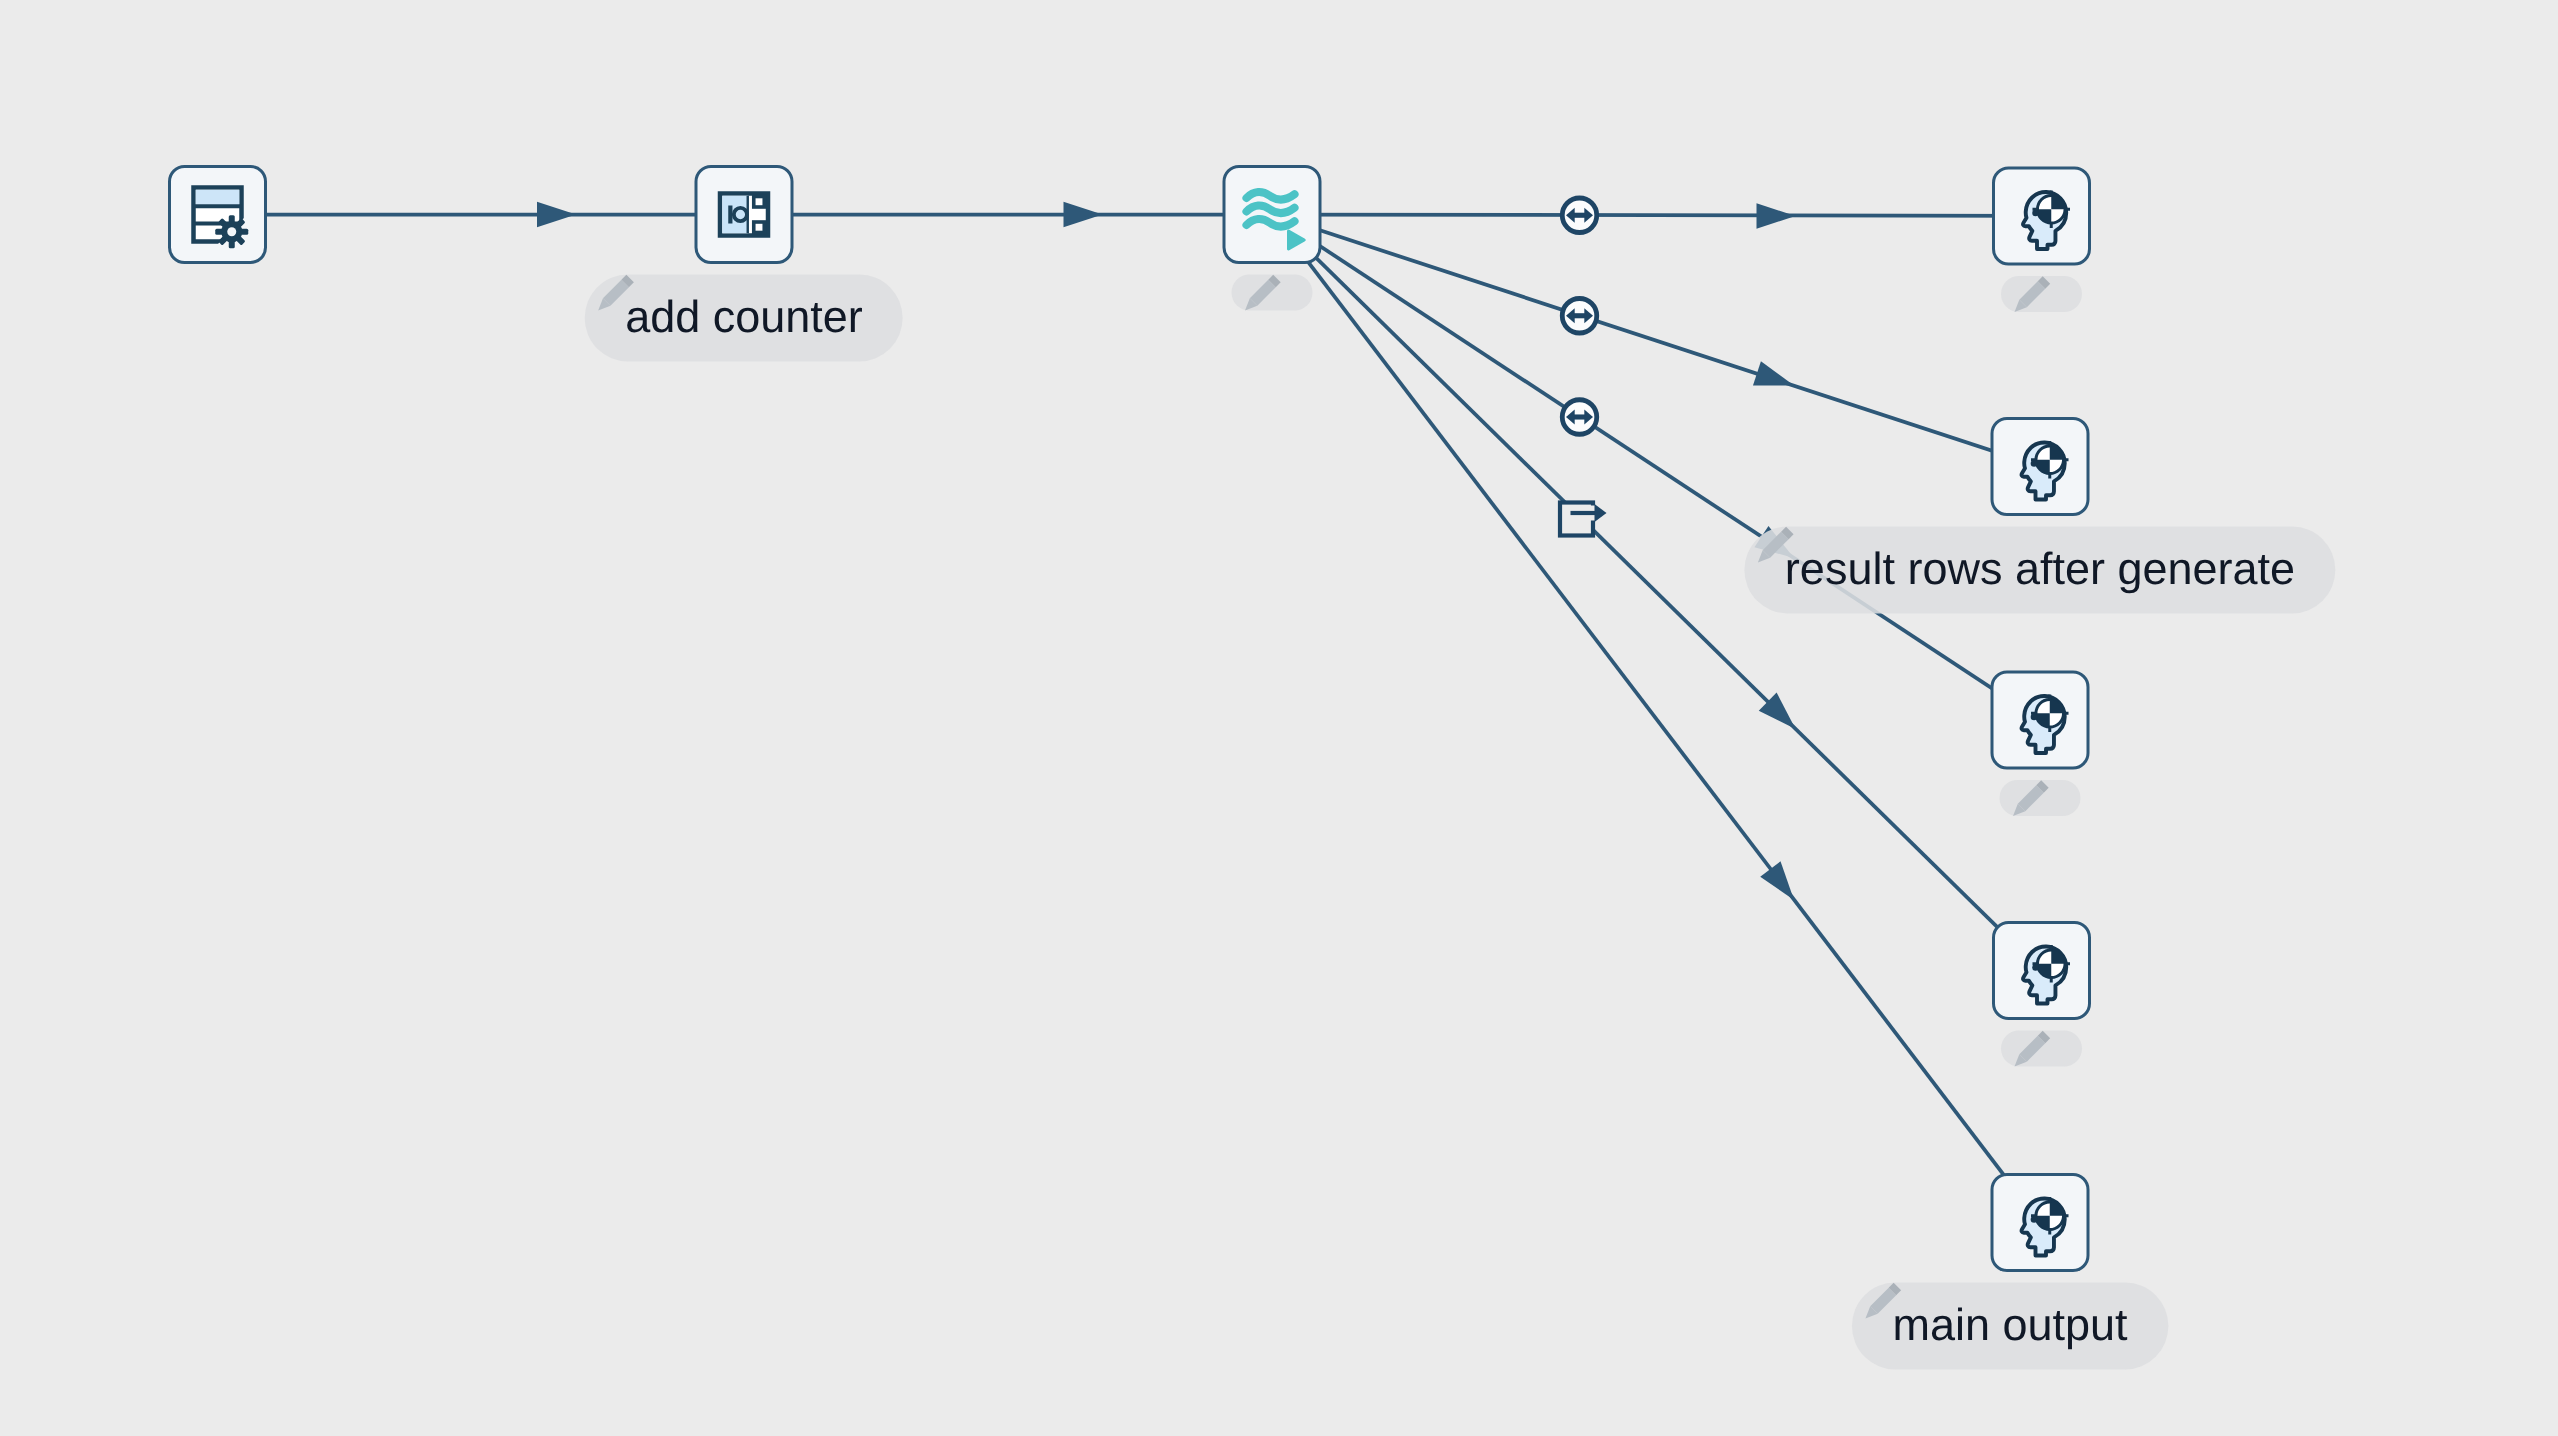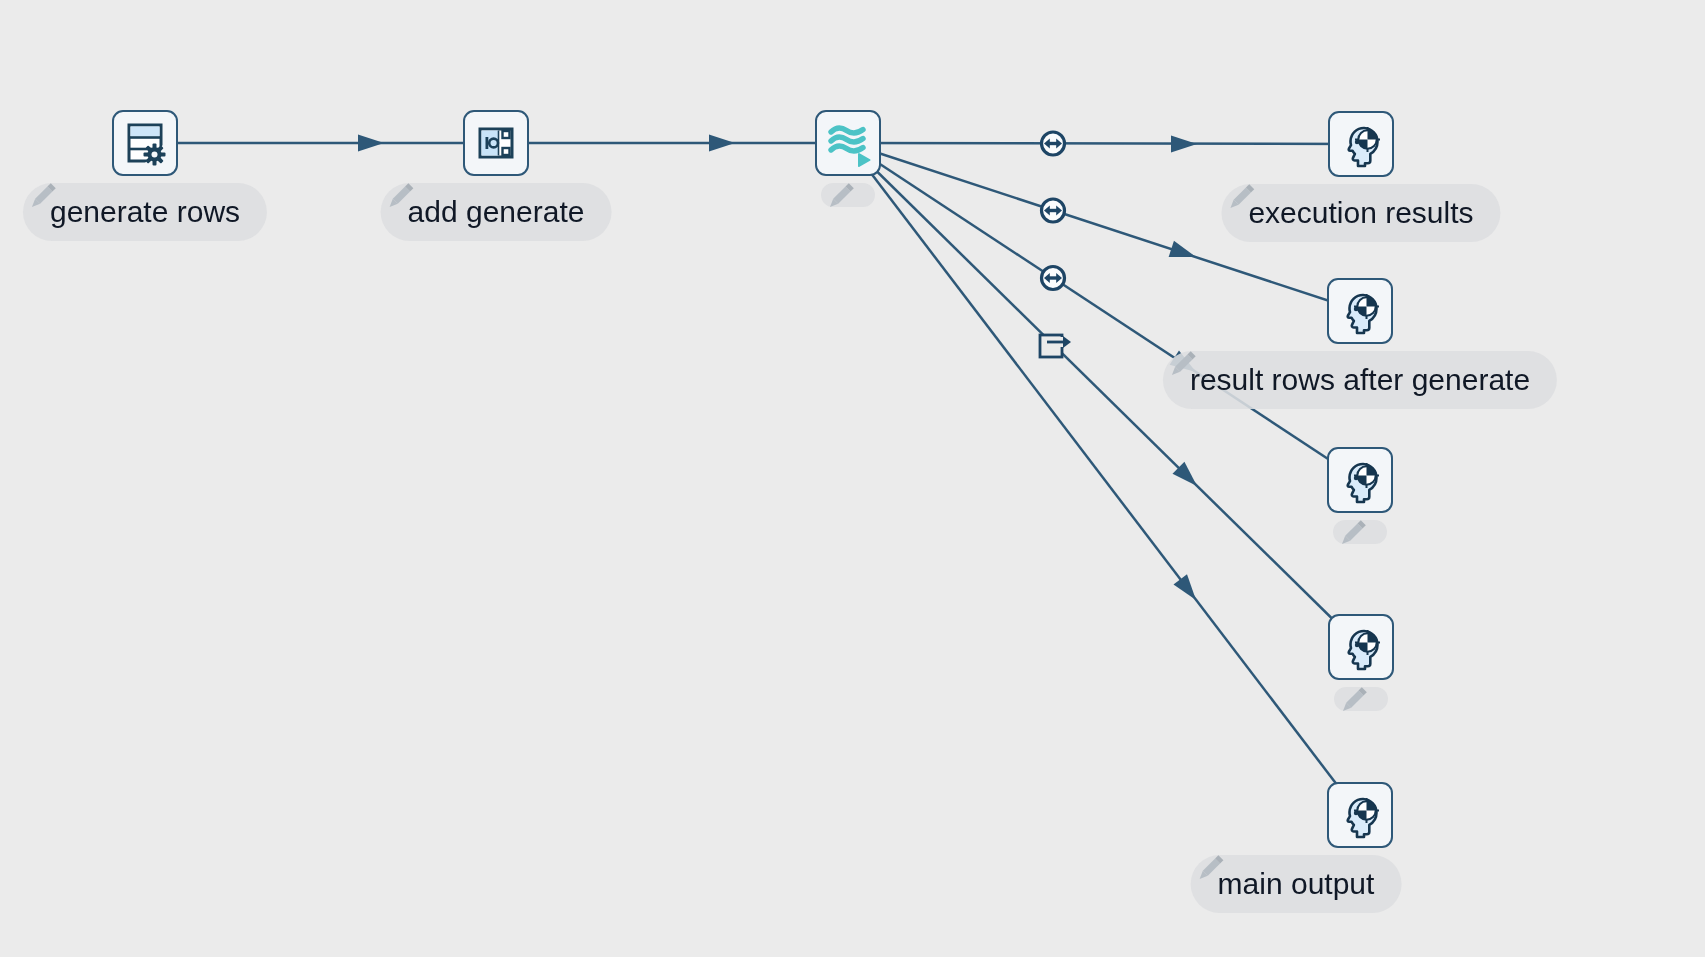--- a/index.html
+++ b/index.html
@@ -197,61 +197,50 @@
       <g stroke="#16364f" stroke-width="2">
         <line x1="30.5" y1="7" x2="30.5" y2="10.6"></line>
           <line x1="30.5" y1="28.4" x2="30.5" y2="32"></line>
         <line x1="18" y1="19.5" x2="21.6" y2="19.5"></line>
           <line x1="39.4" y1="19.5" x2="43" y2="19.5"></line>
       </g>
       <circle cx="20" cy="22" r="2.2" fill="#16364f"></circle>
     </svg>
   </div>
 
-  <div class="pill" style="left:145px;top:183px">
-    <svg class="pencil" width="32" height="32" viewBox="0 0 32 32">
-      <g fill="#b7bec5">
-          <path d="M5,29 L8.2,20.8 L13.2,25.8 Z"></path>
-          <path d="M8.2,20.8 L20.5,8.5 L25.5,13.5 L13.2,25.8 Z"></path>
-          <path d="M20.5,8.5 L23.8,5.2 L28.8,10.2 L25.5,13.5 Z" fill="#aab1b8"></path>
-        </g>
-    </svg>
-    <span>generate rows</span>
-  </div>
 
   <div class="pill" style="left:496px;top:183px">
     <svg class="pencil" width="32" height="32" viewBox="0 0 32 32">
       <g fill="#b7bec5">
           <path d="M5,29 L8.2,20.8 L13.2,25.8 Z"></path>
           <path d="M8.2,20.8 L20.5,8.5 L25.5,13.5 L13.2,25.8 Z"></path>
           <path d="M20.5,8.5 L23.8,5.2 L28.8,10.2 L25.5,13.5 Z" fill="#aab1b8"></path>
         </g>
     </svg>
-    <span>add generate</span>
+    <span>add counter</span>
   </div>
 
   <div class="pill" style="left:848px;top:183px">
     <svg class="pencil" width="32" height="32" viewBox="0 0 32 32">
       <g fill="#b7bec5">
           <path d="M5,29 L8.2,20.8 L13.2,25.8 Z"></path>
           <path d="M8.2,20.8 L20.5,8.5 L25.5,13.5 L13.2,25.8 Z"></path>
           <path d="M20.5,8.5 L23.8,5.2 L28.8,10.2 L25.5,13.5 Z" fill="#aab1b8"></path>
         </g>
     </svg>
   </div>
 
   <div class="pill" style="left:1361px;top:184px">
     <svg class="pencil" width="32" height="32" viewBox="0 0 32 32">
       <g fill="#b7bec5">
           <path d="M5,29 L8.2,20.8 L13.2,25.8 Z"></path>
           <path d="M8.2,20.8 L20.5,8.5 L25.5,13.5 L13.2,25.8 Z"></path>
           <path d="M20.5,8.5 L23.8,5.2 L28.8,10.2 L25.5,13.5 Z" fill="#aab1b8"></path>
         </g>
     </svg>
-    <span>execution results</span>
   </div>
 
   <div class="pill" style="left:1360px;top:351px">
     <svg class="pencil" width="32" height="32" viewBox="0 0 32 32">
       <g fill="#b7bec5">
           <path d="M5,29 L8.2,20.8 L13.2,25.8 Z"></path>
           <path d="M8.2,20.8 L20.5,8.5 L25.5,13.5 L13.2,25.8 Z"></path>
           <path d="M20.5,8.5 L23.8,5.2 L28.8,10.2 L25.5,13.5 Z" fill="#aab1b8"></path>
         </g>
     </svg>
@@ -271,21 +260,21 @@
   <div class="pill" style="left:1361px;top:687px">
     <svg class="pencil" width="32" height="32" viewBox="0 0 32 32">
       <g fill="#b7bec5">
           <path d="M5,29 L8.2,20.8 L13.2,25.8 Z"></path>
           <path d="M8.2,20.8 L20.5,8.5 L25.5,13.5 L13.2,25.8 Z"></path>
           <path d="M20.5,8.5 L23.8,5.2 L28.8,10.2 L25.5,13.5 Z" fill="#aab1b8"></path>
         </g>
     </svg>
   </div>
 
-  <div class="pill" style="left:1296px;top:855px">
+  <div class="pill" style="left:1340px;top:855px">
     <svg class="pencil" width="32" height="32" viewBox="0 0 32 32">
       <g fill="#b7bec5">
           <path d="M5,29 L8.2,20.8 L13.2,25.8 Z"></path>
           <path d="M8.2,20.8 L20.5,8.5 L25.5,13.5 L13.2,25.8 Z"></path>
           <path d="M20.5,8.5 L23.8,5.2 L28.8,10.2 L25.5,13.5 Z" fill="#aab1b8"></path>
         </g>
     </svg>
     <span>main output</span>
   </div>
 

